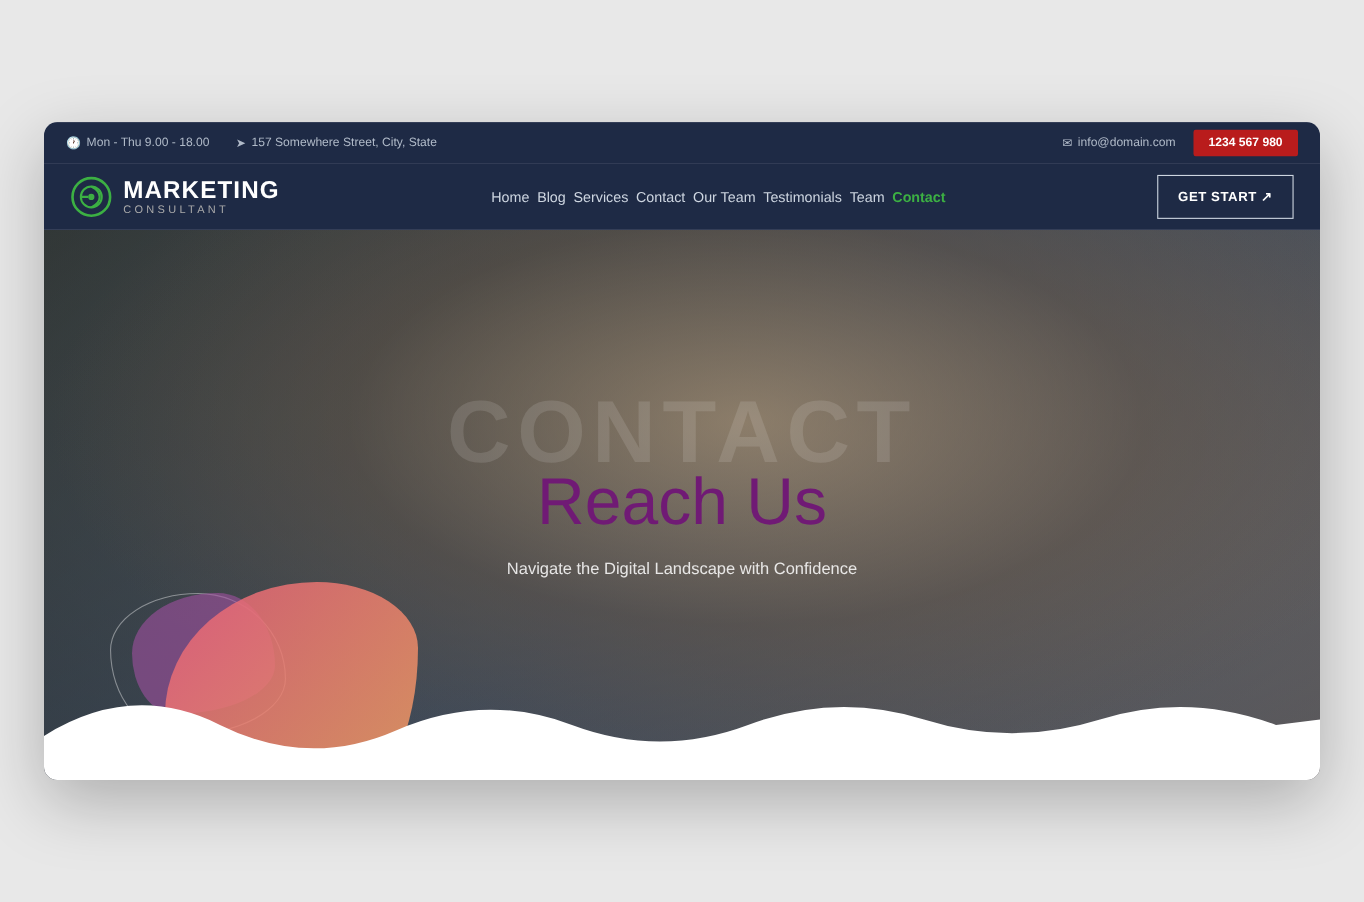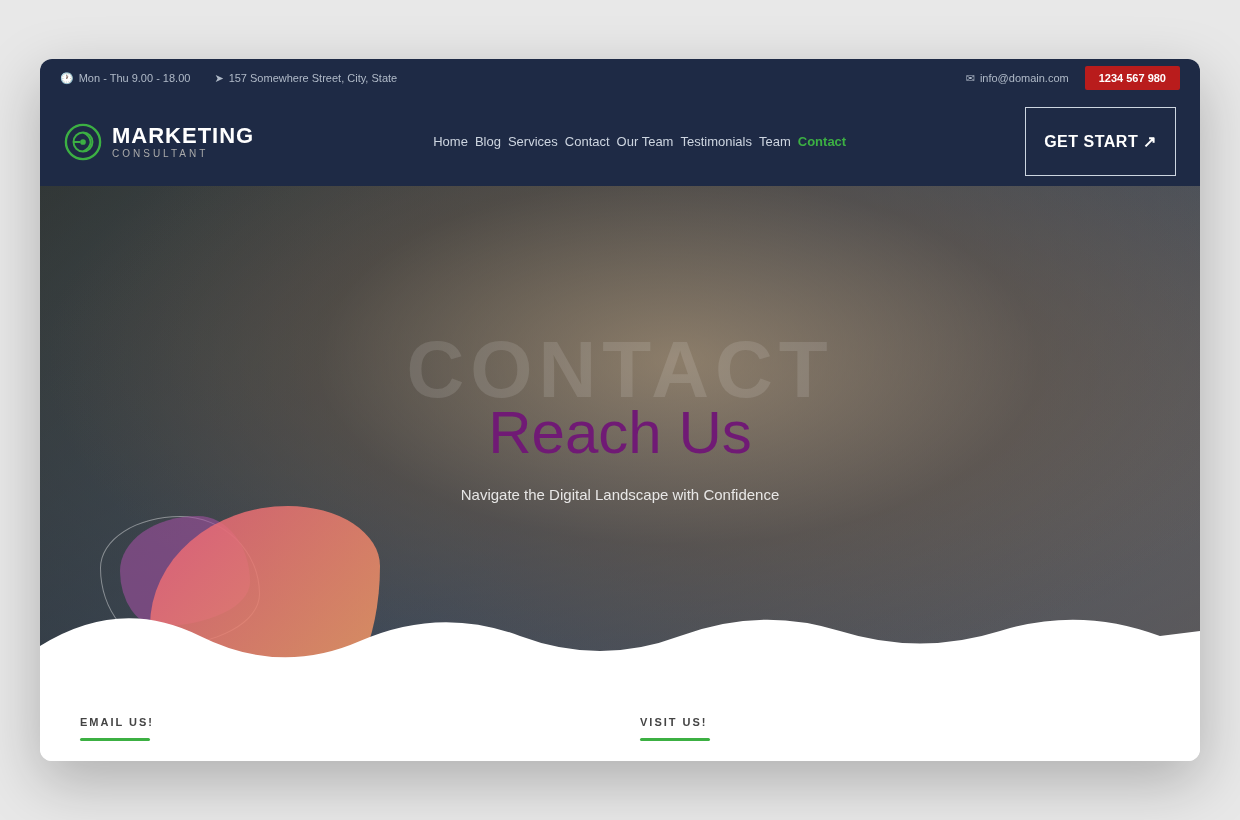--- a/index.html
+++ b/index.html
@@ -101,22 +101,22 @@
       text-decoration: none;
       cursor: pointer;
     }
     .nav-link.active {
       color: #3cb043;
       font-weight: bold;
     }
     .get-start-btn {
       border: 1.5px solid #cdd5e0;
       color: #fff;
-      padding: 24px 18px;
-      font-size: 16px;
+      padding: 12px 18px;
+      font-size: 12px;
       font-weight: bold;
       background: transparent;
       cursor: pointer;
       letter-spacing: 0.5px;
       display: flex;
       align-items: center;
       gap: 6px;
     }
 
     
@@ -314,24 +314,14 @@
       <p class="hero-subtitle">Navigate the Digital Landscape with Confidence</p>
     </div>
 
     <div class="hero-wave">
       <svg viewBox="0 0 1160 100" preserveAspectRatio="none" xmlns="http://www.w3.org/2000/svg" width="100%" height="100%">
         <path d="M0,100 L0,60 Q80,10 160,50 Q240,90 320,55 Q400,20 480,50 Q560,80 640,50 Q720,20 800,45 Q880,70 960,45 Q1040,20 1120,50 L1160,45 L1160,100 Z" fill="white"></path>
       </svg>
     </div>
   </div>
 
-  <div class="below-hero">
-    <div class="contact-card">
-      <div class="contact-card-label">EMAIL US!</div>
-      <div class="contact-card-line"></div>
-    </div>
-    <div class="contact-card">
-      <div class="contact-card-label">VISIT US!</div>
-      <div class="contact-card-line"></div>
-    </div>
-  </div>
 
 </div>
 
 </body></html>

